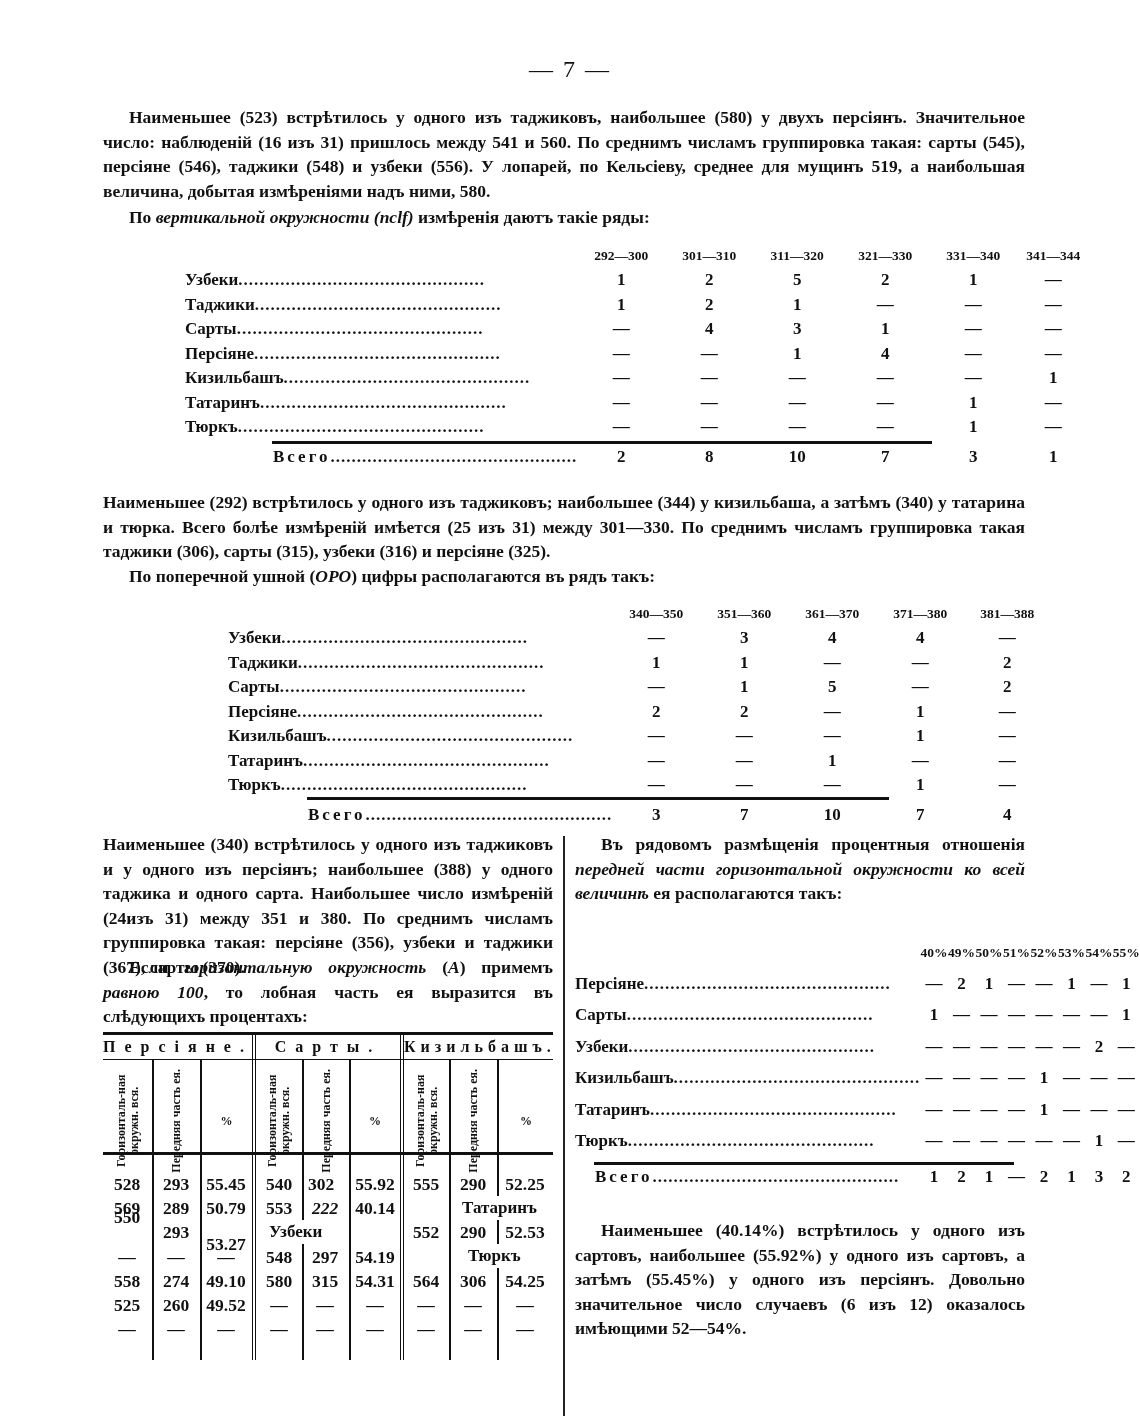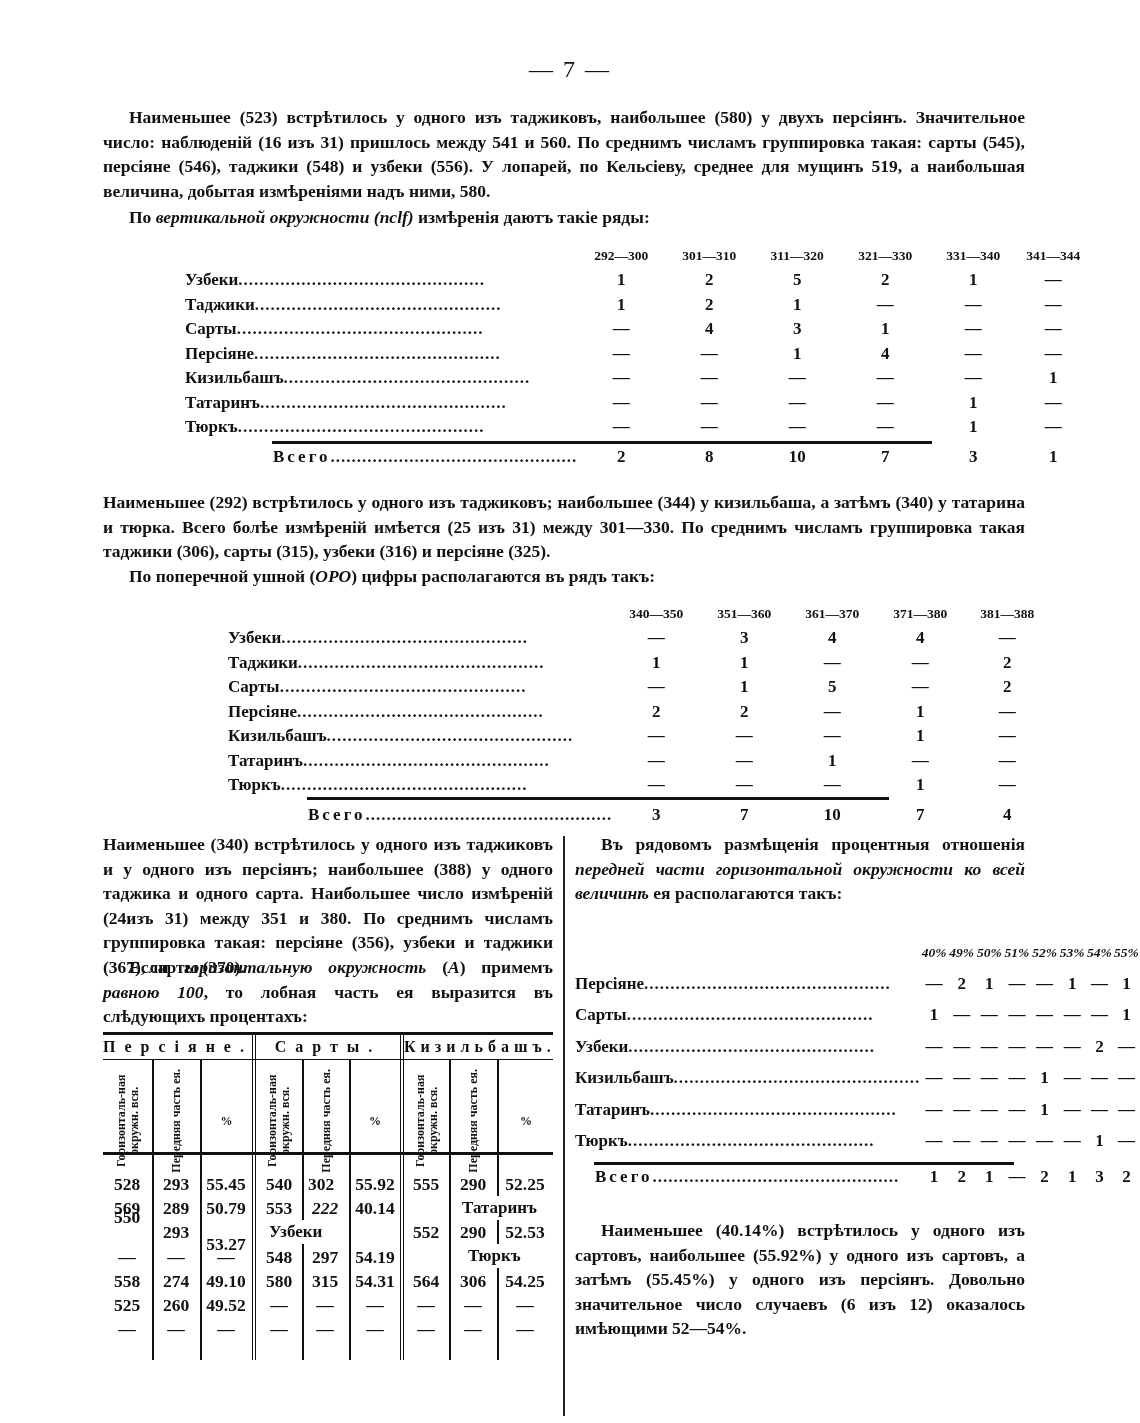--- a/index.html
+++ b/index.html
@@ -391,21 +391,21 @@
         <col style="width:41px">
         <col style="width:41px">
         <col style="width:41px">
         <col style="width:41px">
         <col style="width:41px">
         <col style="width:41px">
         <col style="width:37px">
         <col style="width:38px">
       </colgroup>
     <thead>
-        <tr style="height:30px;font-style:italic;">
+        <tr style="height:30px;">
       <th></th>
       <th>40%</th>
       <th>49%</th>
       <th>50%</th>
       <th>51%</th>
       <th>52%</th>
       <th>53%</th>
       <th>54%</th>
       <th>55%</th>
     </tr>

